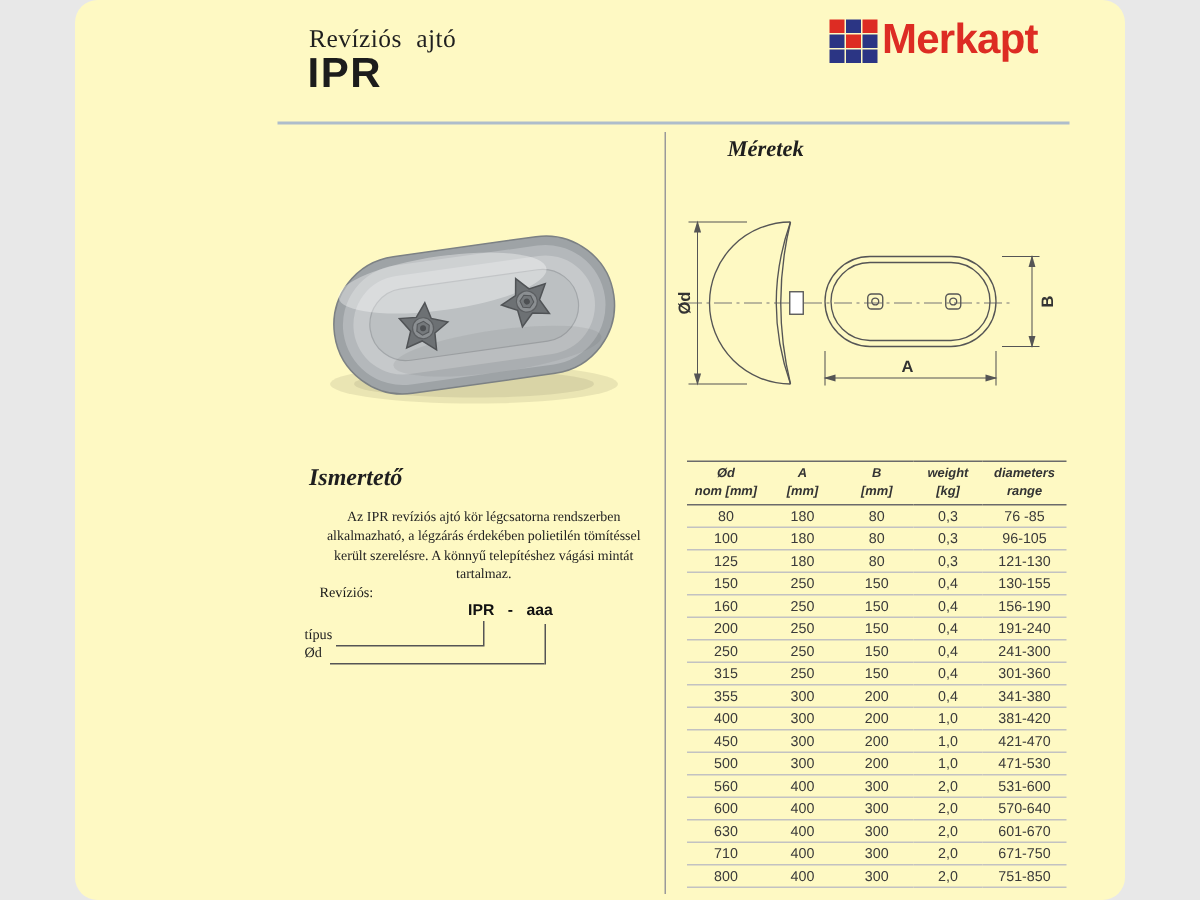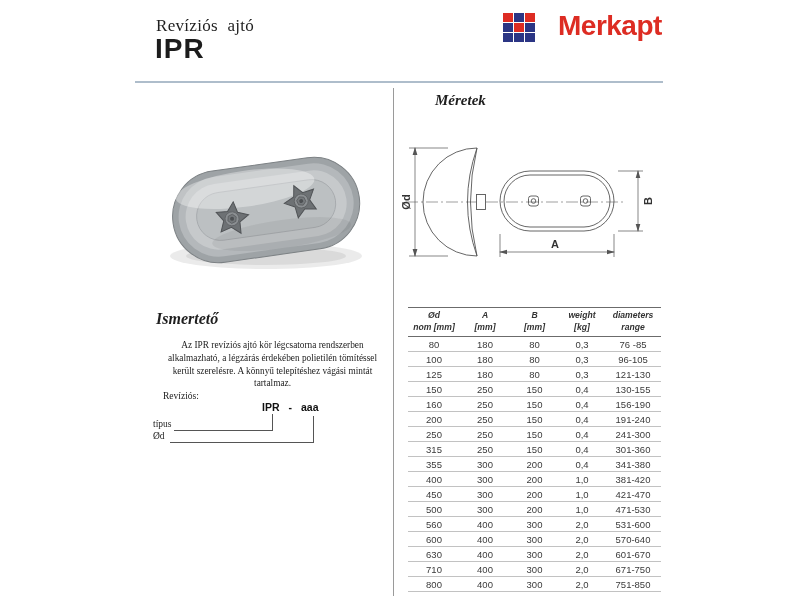--- a/index.html
+++ b/index.html
@@ -1,40 +1,41 @@
 <!DOCTYPE html>
 <html><head>
 <meta charset="utf-8">
 <style>
   * { margin:0; padding:0; box-sizing:border-box; }
   html,body { background:#e8e8e8; }
   .page {
-    position:relative; width:800px; height:600px; background:#ffffff;
+    position:relative; width:700px; height:600px; background:#fef9c3;
     font-family:"Liberation Serif", serif; color:#1a1a1a; overflow:hidden;
     margin:0 auto;
+    border-radius:15px;
   }
   
   .subtitle {
     position:absolute; left:156px; top:16px;
     font-size:17px; color:#1f1f1f; word-spacing:5px; letter-spacing:0.3px;
   }
   .title {
     position:absolute; left:155px; top:33px;
     font-family:"Liberation Sans", sans-serif; font-weight:800;
     font-size:28px; letter-spacing:1px; color:#1c1c1c;
   }
   .logo { position:absolute; left:503px; top:10px; display:flex; align-items:center; }
   .logo-grid {
     display:grid; grid-template-columns:repeat(3,10px); grid-auto-rows:9px;
     gap:1px; margin-right:3px; margin-top:2px;
   }
   .logo-grid span { display:block; width:10px; height:9px; }
   .logo-text {
     font-family:"Liberation Sans", sans-serif; font-weight:700;
-    font-size:28px; letter-spacing:-0.5px;margin-left:20px;
+    font-size:28px; letter-spacing:-0.5px;
   }
   .header-rule {
     position:absolute; left:135px; top:81px; width:528px; height:2px;
     background:#aebdcb;
   }
   .col-divider {
     position:absolute; left:393px; top:88px; width:1px; height:508px;
     background:#9a9a9a;
   }
   

